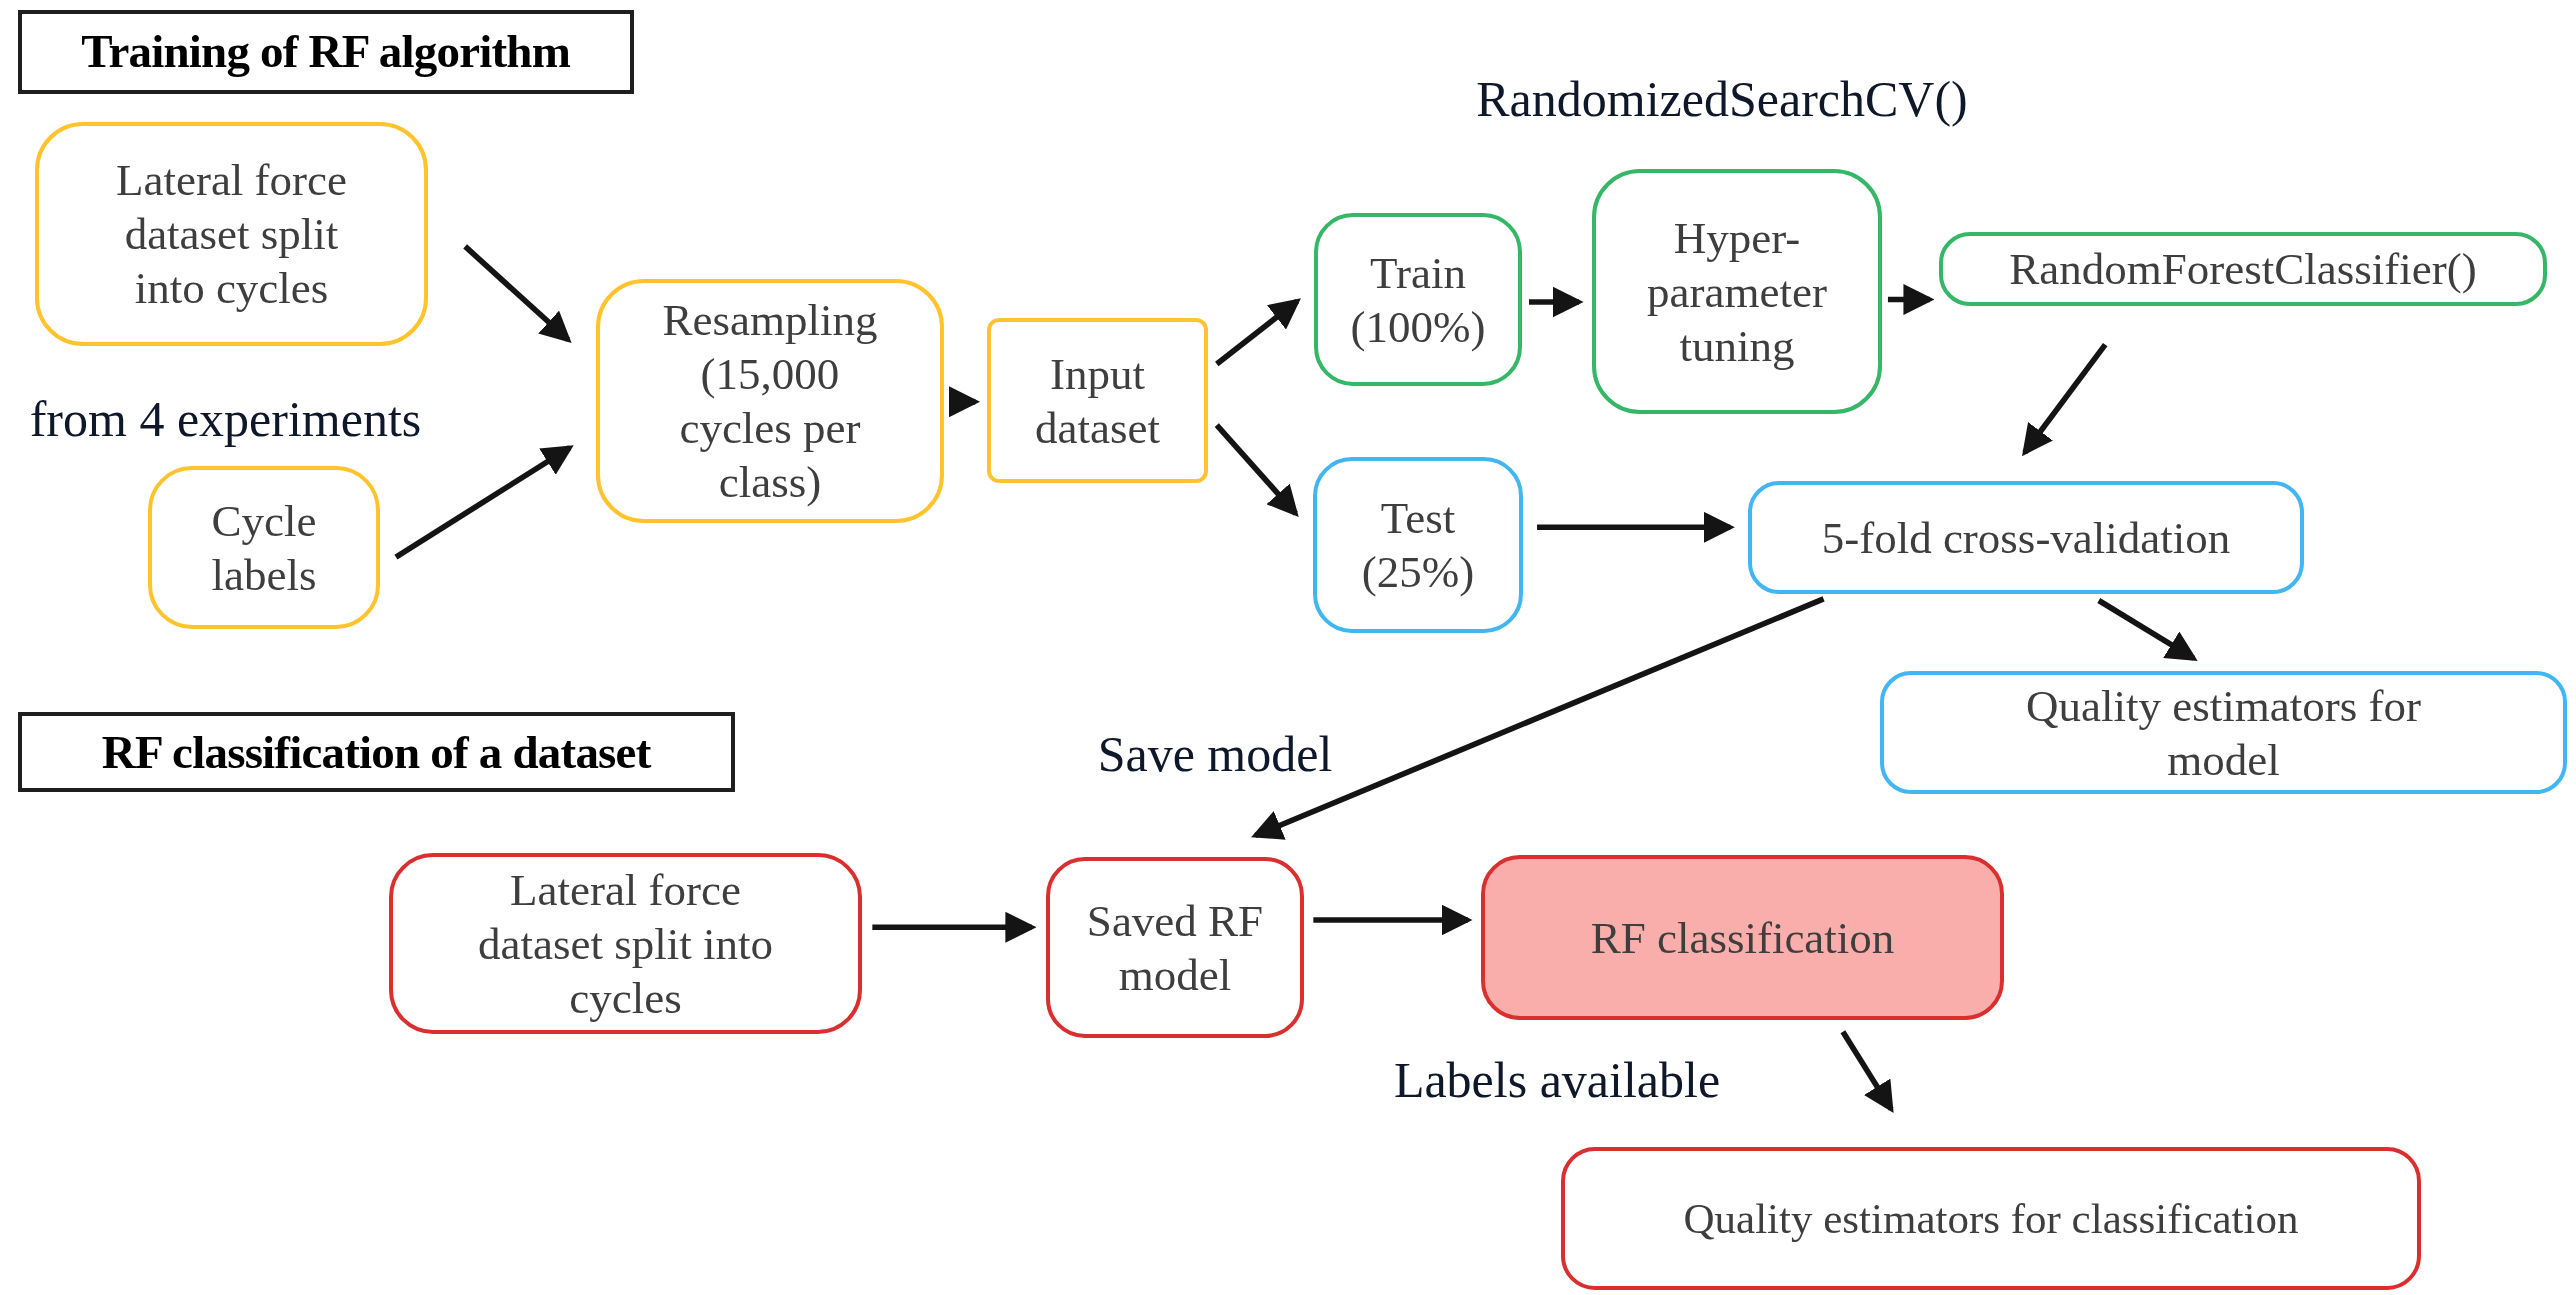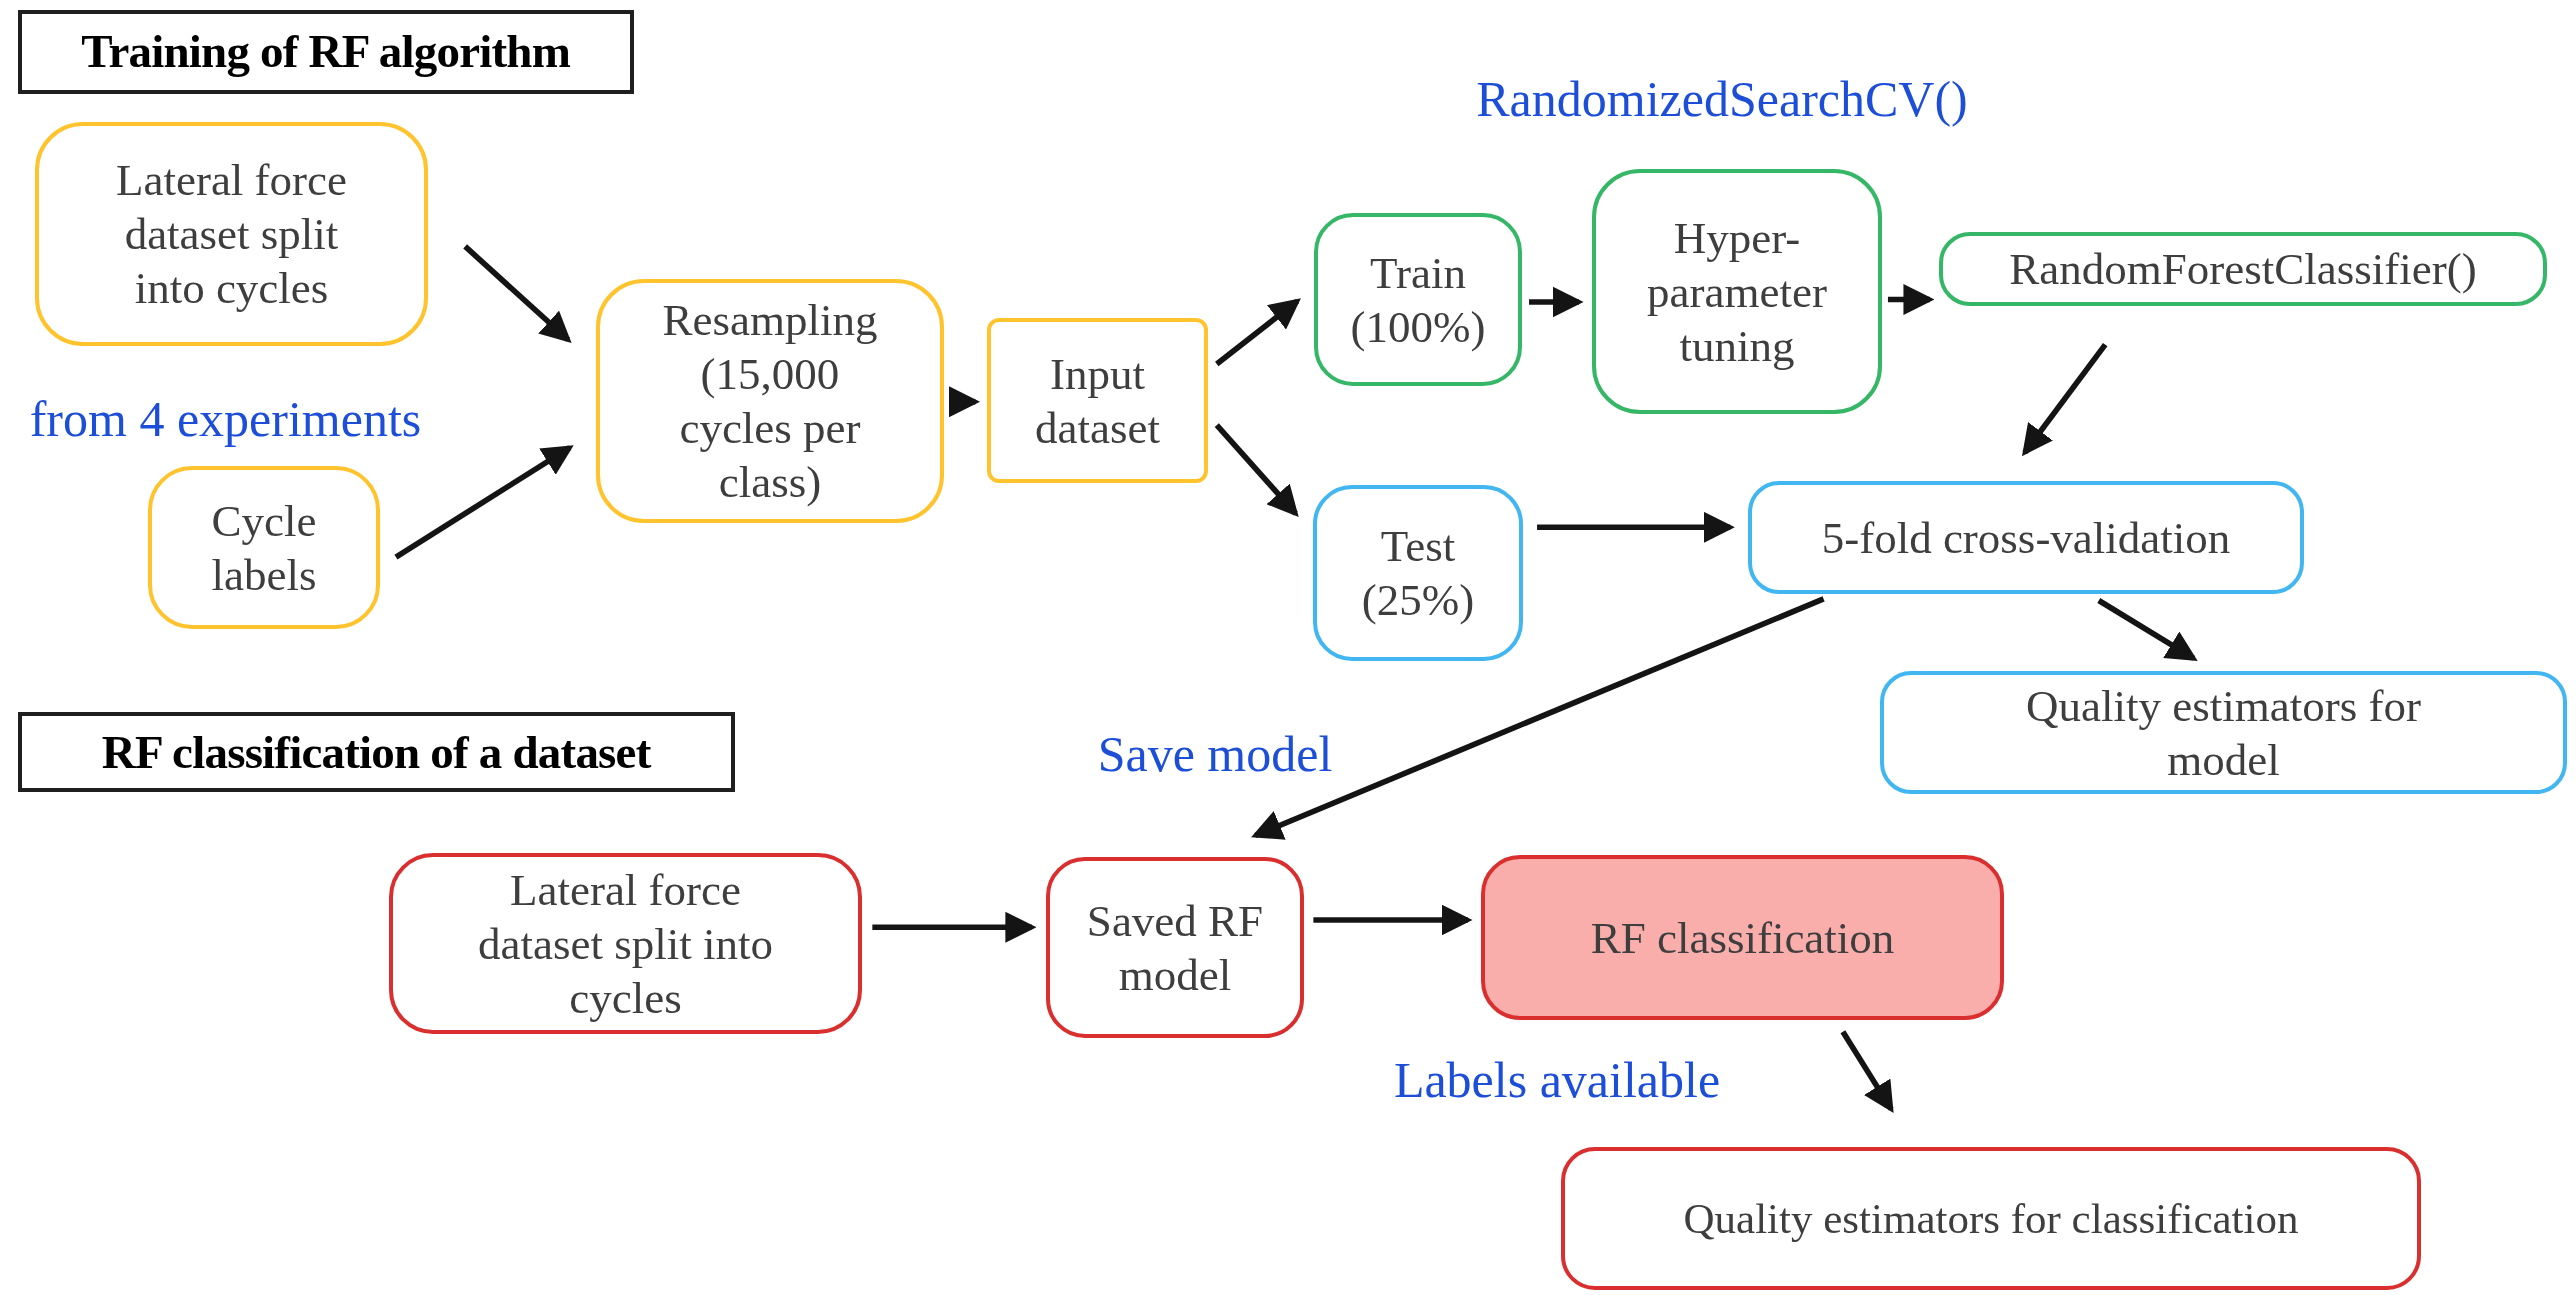--- a/index.html
+++ b/index.html
@@ -17,21 +17,21 @@
   .titlebox{
     border:4px solid #1f1f1f;font-weight:bold;color:#000000;
     font-size:47px;letter-spacing:-0.8px;border-radius:0;white-space:nowrap;
   }
   .yellow{border:4px solid var(--yellow);}
   .green {border:4px solid var(--green);}
   .blue  {border:4px solid var(--blue);}
   .red   {border:4px solid var(--red);}
   .pinkfill{border:4px solid var(--red); background:var(--pink_fill);}
   .floatlabel{
-    position:absolute;color:#1d4ed8;font-size:50px;line-height:1.1;
+    position:absolute;color:#0f172a;font-size:50px;line-height:1.1;
     display:flex;align-items:center;justify-content:center;text-align:center;
     white-space:nowrap;
   }
   svg.arrows{position:absolute;left:0;top:0;pointer-events:none;}
   svg.arrows line{stroke:#141414;stroke-width:7;}
   svg.arrows .ah{fill:#141414;}
 </style>
 </head>
 <body>
 
@@ -76,21 +76,21 @@
 dataset</div>
 
   <div class="floatlabel" style="left:1400px;top:69px;width:644px;height:61px;">RandomizedSearchCV()</div>
   <div class="node green" style="left:1314px;top:213px;width:208px;height:173px;border-radius:39px;">Train
 (100%)</div>
   <div class="node green" style="left:1592px;top:169px;width:290px;height:245px;border-radius:48px;">Hyper-
 parameter
 tuning</div>
   <div class="node green" style="left:1939px;top:232px;width:608px;height:74px;border-radius:31px;">RandomForestClassifier()</div>
 
-  <div class="node blue" style="left:1313px;top:457px;width:210px;height:176px;border-radius:39px;margin-top:28px;">Test
+  <div class="node blue" style="left:1313px;top:457px;width:210px;height:176px;border-radius:39px;">Test
 (25%)</div>
   <div class="node blue" style="left:1748px;top:481px;width:556px;height:113px;border-radius:31px;">5-fold cross-validation</div>
   <div class="node blue" style="left:1880px;top:671px;width:687px;height:123px;border-radius:31px;">Quality estimators for
 model</div>
 
   <div class="floatlabel" style="left:1070px;top:723px;width:290px;height:63px;">Save model</div>
   <div class="node red" style="left:389px;top:853px;width:473px;height:181px;border-radius:44px;">Lateral force
 dataset split into
 cycles</div>
   <div class="node red" style="left:1046px;top:857px;width:258px;height:181px;border-radius:39px;">Saved RF

